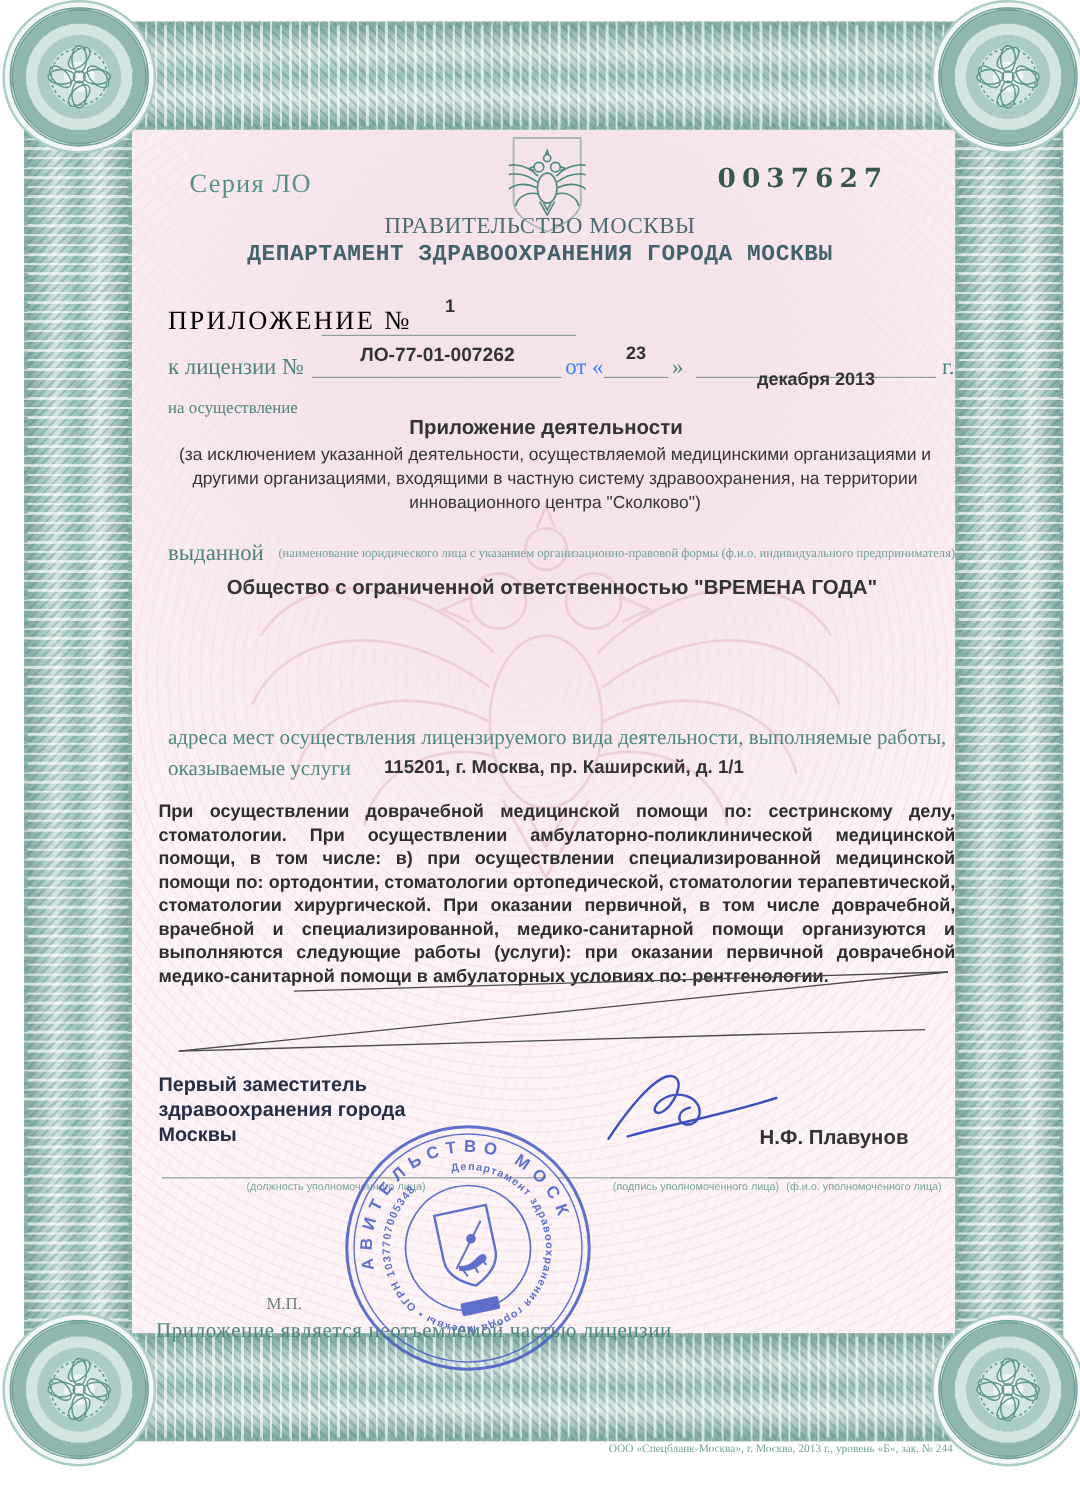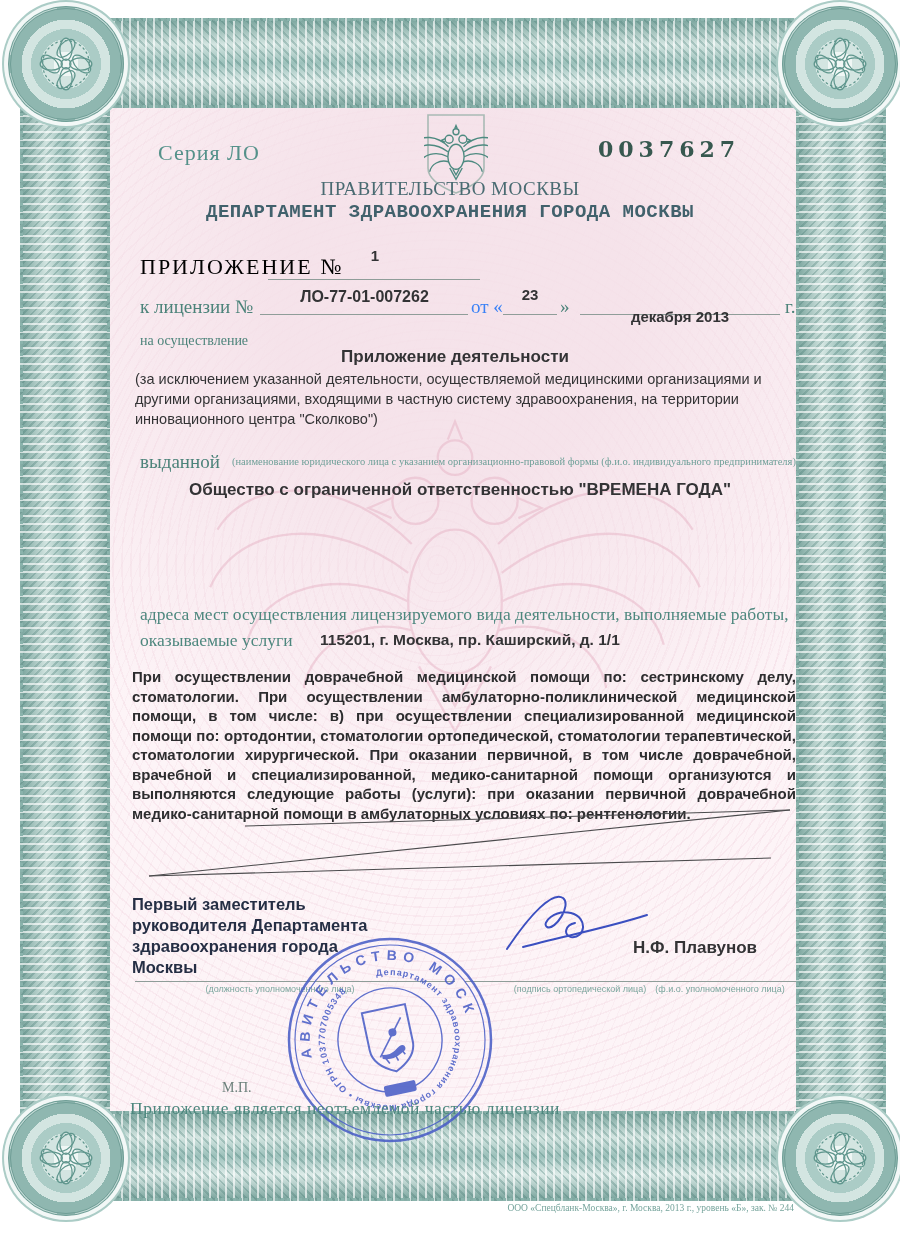--- a/index.html
+++ b/index.html
@@ -58,21 +58,21 @@
   .lic-label{left:140px;top:296px;font-size:19px;color:#4c837a;}
   .lic-num{left:262px;top:288px;width:205px;text-align:center;font-size:16px;}
   .date-ot{left:471px;top:296px;font-size:19px;color:#3b82f6;}
   .date-day{left:503px;top:286px;width:54px;text-align:center;font-size:15px;}
   .date-close{left:560px;top:296px;font-size:19px;color:#4c837a;}
   .date-month{left:580px;top:286px;width:200px;text-align:center;font-size:15px;margin-top:22px;}
   .date-g{left:785px;top:296px;font-size:19px;color:#4c837a;}
 
   .na-osu{left:140px;top:333px;font-size:14px;color:#4c837a;}
   .med-title{left:130px;top:347px;width:650px;text-align:center;font-size:17px;}
-  .med-sub{left:135px;top:369px;width:655px;font-family:"Liberation Sans",sans-serif;font-size:14.5px;color:#333335;line-height:20px;}
+  .med-sub{left:135px;top:369px;width:655px;text-align:center;font-family:"Liberation Sans",sans-serif;font-size:14.5px;color:#333335;line-height:20px;}
 
   .vydan{left:140px;top:451px;font-size:19px;color:#4c837a;}
   .vydan-cap{left:232px;top:456px;width:565px;font-size:10.5px;color:#6fa099;}
   .company{left:130px;top:480px;width:660px;text-align:center;font-size:17px;}
 
   .addr1{left:140px;top:604px;width:660px;font-size:17.5px;color:#4d877e;}
   .addr2{left:140px;top:630px;font-size:17.5px;color:#4d877e;}
   .addr-val{left:320px;top:631px;font-size:15.5px;}
 
   .works{left:132px;top:667px;width:664px;font-family:"Liberation Sans",sans-serif;font-weight:bold;
@@ -206,39 +206,38 @@
   <div class="abs works">При осуществлении доврачебной медицинской помощи по: сестринскому делу, стоматологии. При осуществлении амбулаторно-поликлинической медицинской помощи, в том числе: в) при осуществлении специализированной медицинской помощи по: ортодонтии, стоматологии ортопедической, стоматологии терапевтической, стоматологии хирургической. При оказании первичной, в том числе доврачебной, врачебной и специализированной, медико-санитарной помощи организуются и выполняются следующие работы (услуги): при оказании первичной доврачебной медико-санитарной помощи в амбулаторных условиях по: рентгенологии.</div>
 
   <svg class="abs" style="left:135px;top:800px;width:660px;height:85px" viewBox="0 0 660 85">
     <path d="M110,26 L655,10" stroke="#4a4a4c" stroke-width="1.1" fill="none"></path>
     <path d="M14,76 L655,10" stroke="#4a4a4c" stroke-width="1.1" fill="none"></path>
     <path d="M14,76 L636,58" stroke="#4a4a4c" stroke-width="1.1" fill="none"></path>
   </svg>
 
   <div class="abs sig-pos">
     <div>Первый заместитель</div>
-    <div>руководителя Департамента</div>
     <div>здравоохранения города</div>
     <div>Москвы</div>
   </div>
 
   <svg class="abs" style="left:495px;top:885px;width:170px;height:85px" viewBox="0 0 170 85">
     <g stroke="#3b4fc0" stroke-width="2" fill="none" stroke-linecap="round">
       <path d="M12,64 C36,28 58,6 68,13 C77,20 60,46 52,42 C46,38 60,24 76,28 C94,33 90,54 76,52 C68,50 70,40 80,38"></path>
       <path d="M28,62 C64,52 108,44 152,30"></path>
     </g>
   </svg>
 
   <div class="abs fillval sig-name">Н.Ф. Плавунов</div>
 
   <div class="rule" style="left:135px;top:981px;width:320px"></div>
   <div class="rule" style="left:465px;top:981px;width:230px"></div>
   <div class="rule" style="left:640px;top:981px;width:156px"></div>
   <div class="abs caption cap-pos">(должность уполномоченного лица)</div>
-  <div class="abs caption cap-sign">(подпись ортопедической лица)</div>
+  <div class="abs caption cap-sign">(подпись уполномоченного лица)</div>
   <div class="abs caption cap-fio">(ф.и.о. уполномоченного лица)</div>
 
   <div class="abs teal-serif mp">М.П.</div>
 
   <svg class="abs" style="left:283px;top:933px;width:214px;height:214px;opacity:.88" viewBox="0 0 214 214">
     <defs>
       <path id="stamp-outer-path" d="M 27,107 A 80,80 0 1 1 187,107"></path>
       <path id="stamp-inner-path" d="M 107,42 a 65,65 0 1 1 -0.1,0"></path>
     </defs>
     <g transform="rotate(-12 107 107)" stroke="#4a5ec7" fill="none">

